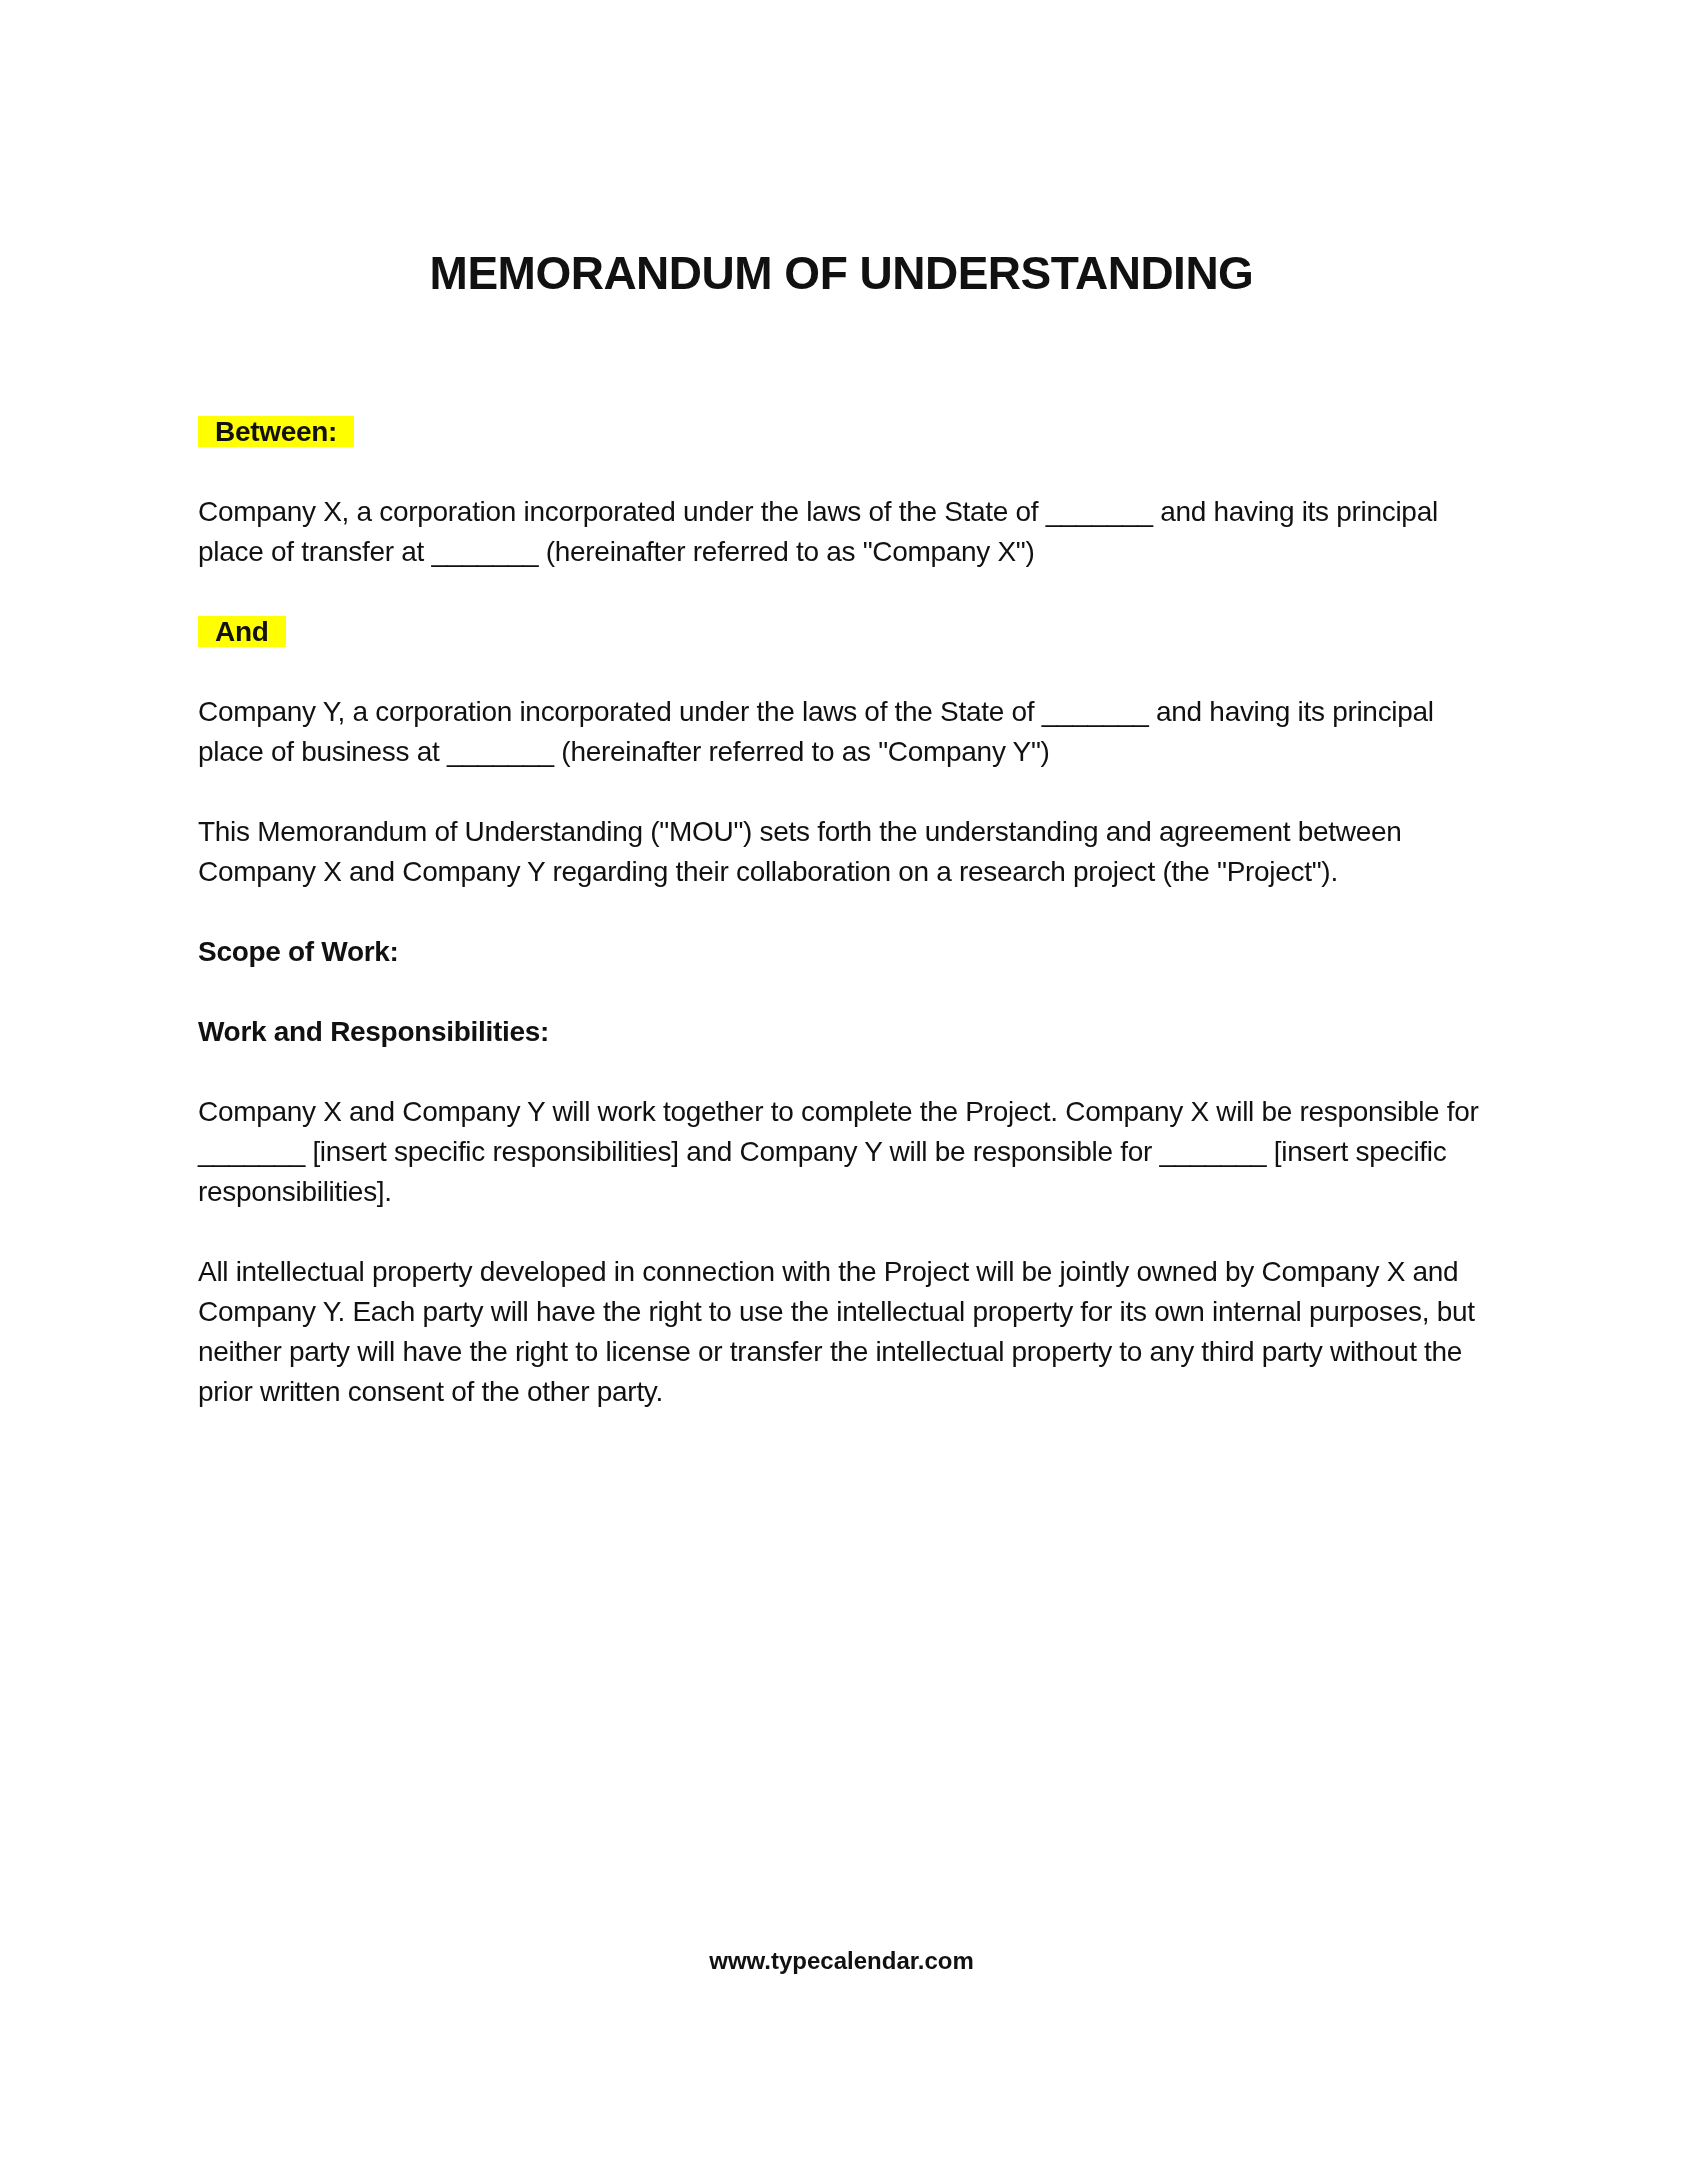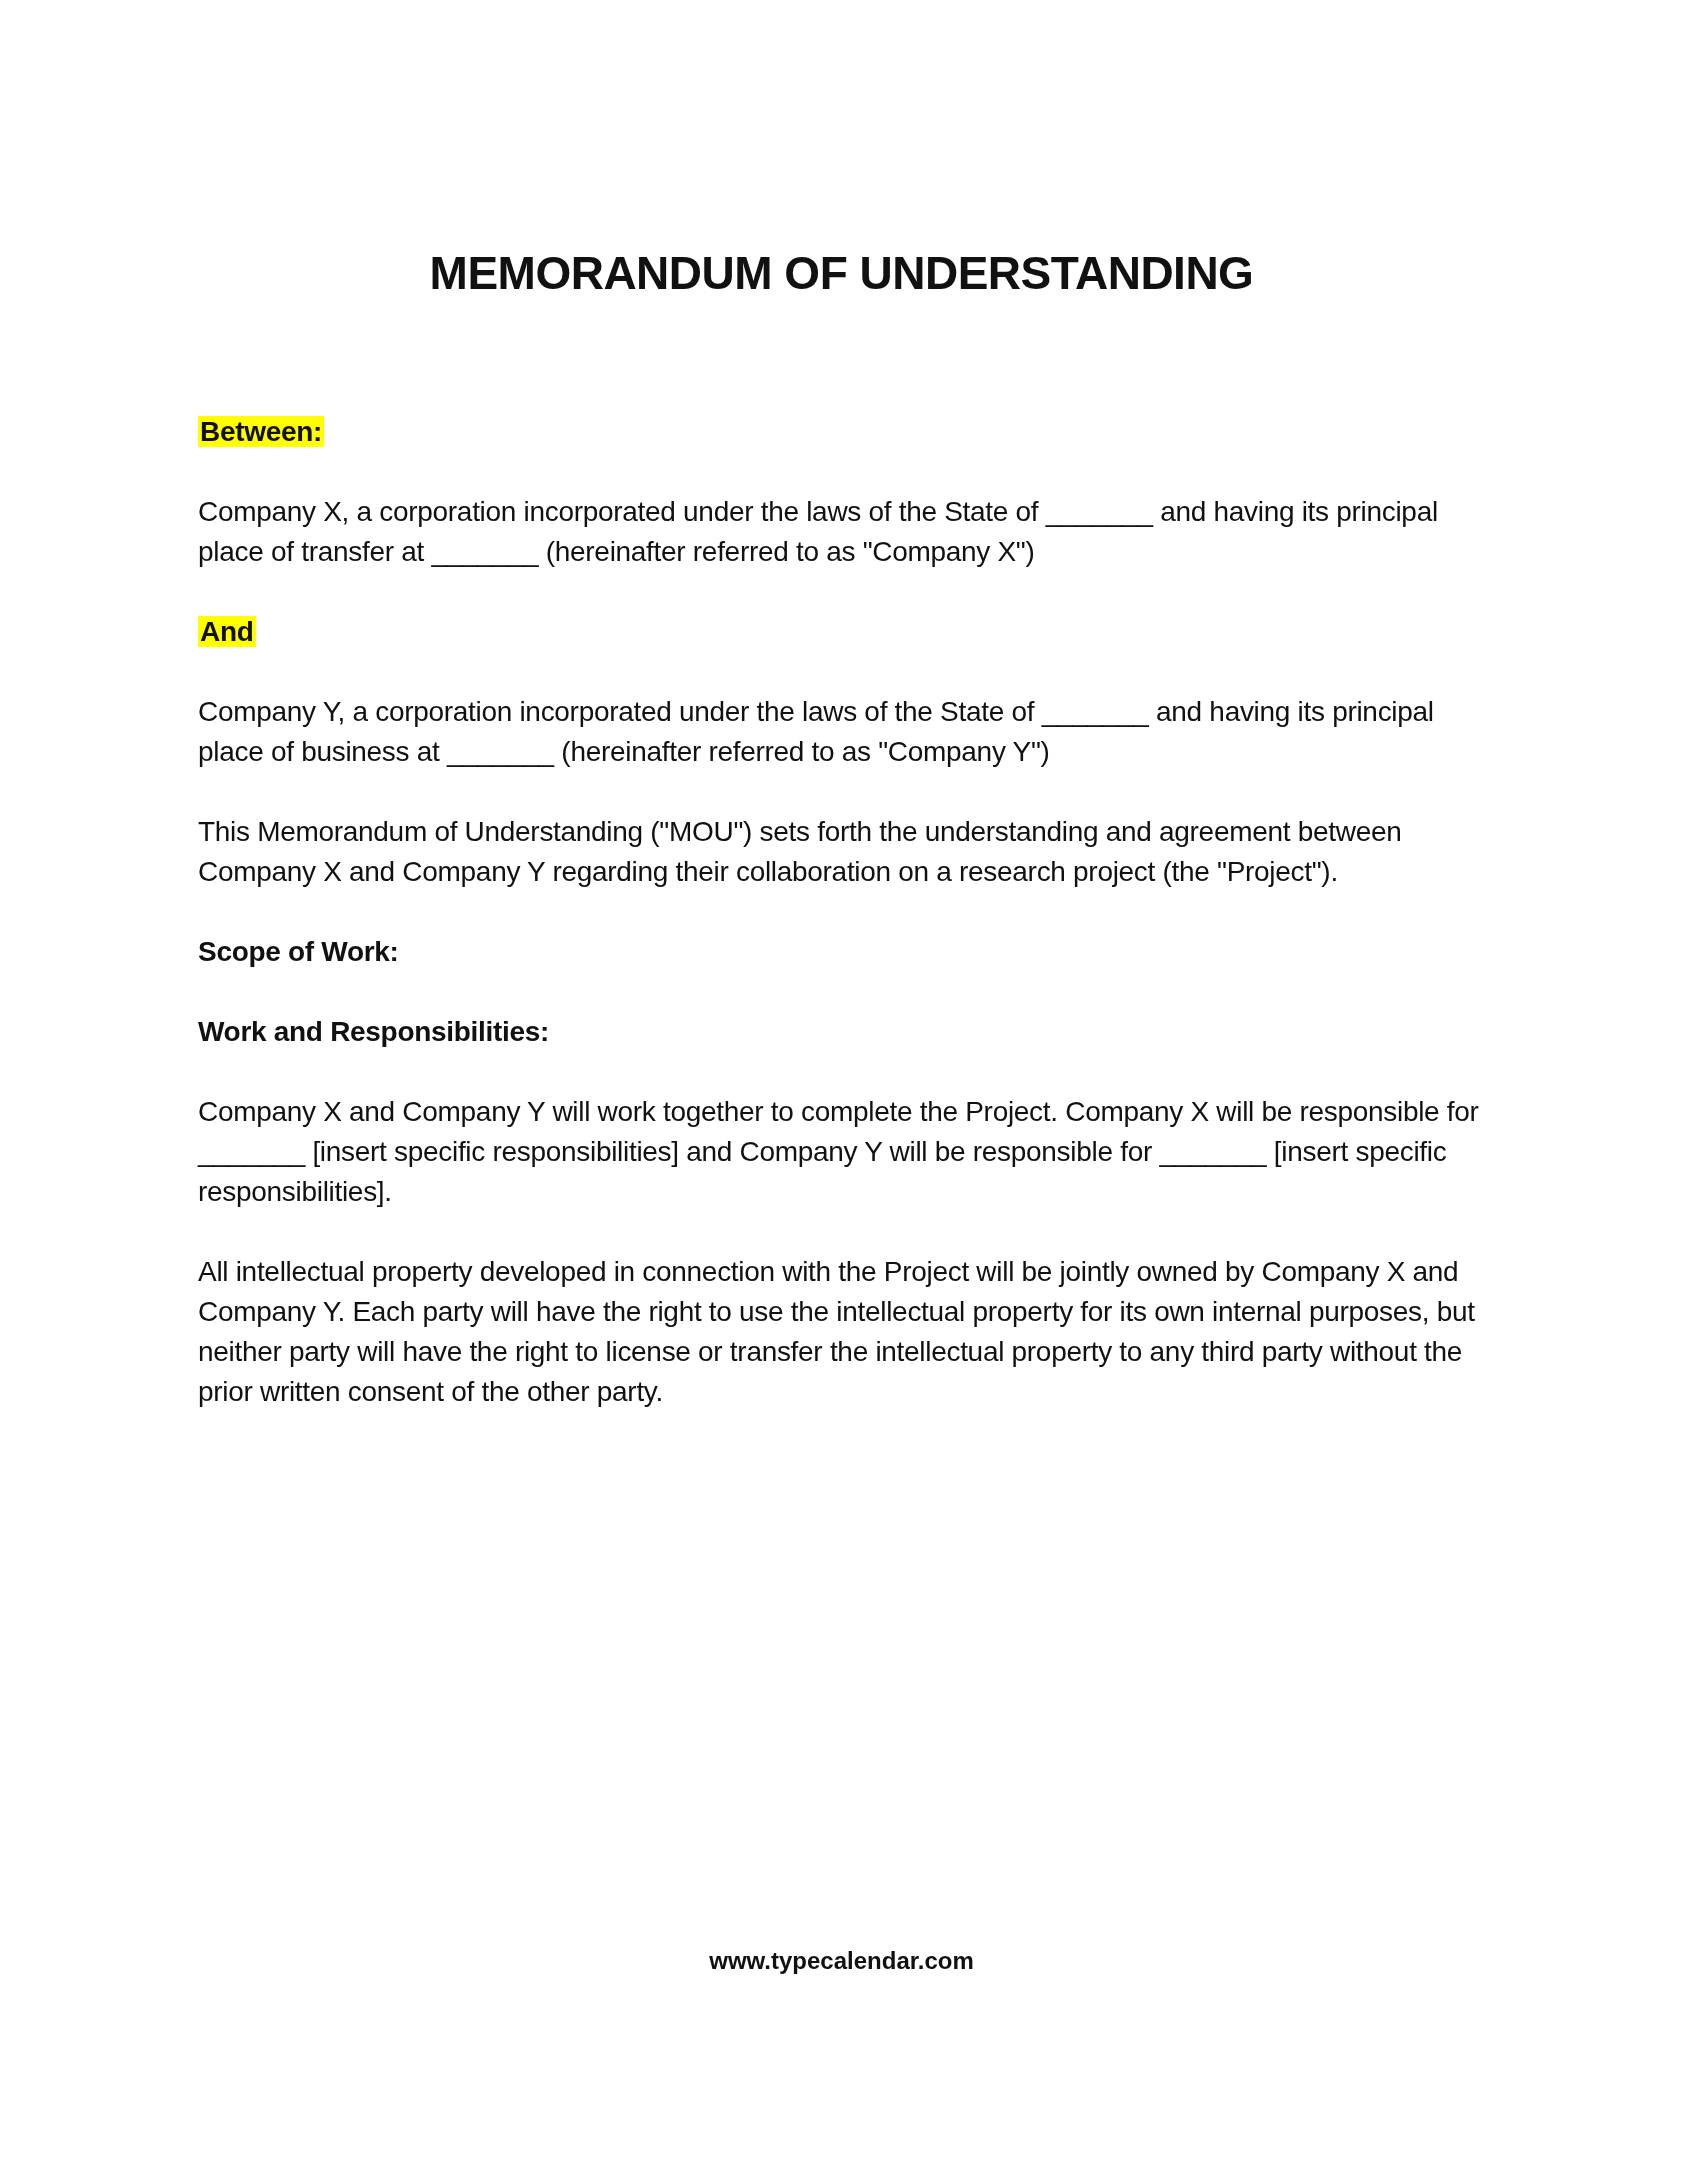--- a/index.html
+++ b/index.html
@@ -5,21 +5,21 @@
     html, body { margin: 0; padding: 0; background: #ffffff; }
     body { width: 1683px; height: 2178px; position: relative; overflow: hidden;
            font-family: "Liberation Sans", "DejaVu Sans", sans-serif; color: #111; }
     .page { position: absolute; left: 0; top: 0; width: 1683px; height: 1702px; margin-top: 40px; }
     .title { position: absolute; left: 0; width: 1683px; top: 204px; text-align: center;
              font-weight: bold; font-size: 46px; letter-spacing: -0.5px; line-height: 59px; color: #111; }
     .content { position: absolute; left: 198px; top: 372px; width: 1287px;
                font-size: 28px; line-height: 40px; letter-spacing: -0.3px; }
     .block { margin: 0 0 40px 0; }
     .heading { font-weight: bold; }
-    .hl { background: #ffff00; padding: 0 2px; }
+    .hl { background: #ffff00; padding: 0 17px; }
     .footer { position: absolute; left: 0; width: 1683px; top: 1901px; text-align: center;
               font-weight: bold; font-size: 24px; line-height: 40px; color: #111; }
   </style>
 </head>
 <body>
 
 <div class="page">
   <div class="title">MEMORANDUM OF UNDERSTANDING</div>
 
   <div class="content">

